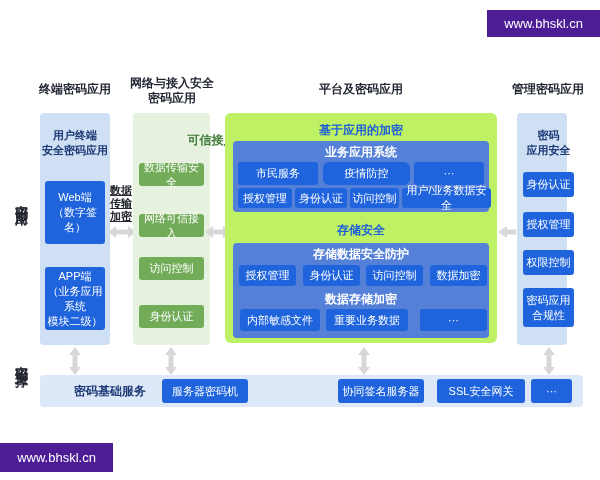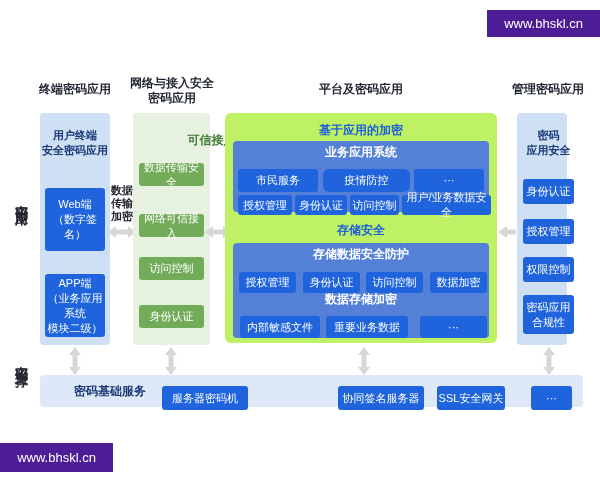--- a/index.html
+++ b/index.html
@@ -20,26 +20,26 @@
 
   .panel-lightblue{background:#cfe0f5;border-radius:4px;}
   .panel-platform{background:#bef264;border-radius:6px;}
   .panel-green{background:#e6f1df;border-radius:4px;}
   .panel-bar{background:#dde8f8;border-radius:4px;}
 
   .panel-title-navy{font-size:11px;font-weight:bold;color:#1d3a75;line-height:15px;}
   .panel-title-green{font-size:12px;font-weight:bold;color:#3d7a33;padding-left:40px;}
   .panel-title-blue{font-size:12px;font-weight:bold;color:#1e5ed8;}
 
-  .bluebox{background:#1f64dc;color:#ffffff;border-radius:3px;font-size:11px;line-height:15px;margin-top:7px;}
+  .bluebox{background:#1f64dc;color:#ffffff;border-radius:3px;font-size:11px;line-height:15px;}
   .greenbox{background:#72ac59;color:#ffffff;border-radius:3px;font-size:11px;}
   .midpanel{background:#5480d8;border-radius:4px;}
   .midpanel-title{color:#ffffff;font-size:12px;font-weight:bold;text-align:center;}
 
-  .link-label{font-size:11px;font-weight:bold;color:#23262e;line-height:13px;text-align:center;}
+  .link-label{font-size:11px;font-weight:bold;color:#23262e;line-height:13px;text-decoration:underline;}
   .bar-label{font-size:12px;font-weight:bold;color:#1d3a75;}
   svg{display:block;}
 </style>
 </head>
 <body>
 
 <div class="canvas">
 
   <div class="abs watermark center" style="left:487px;top:10px;width:113px;height:27px;">www.bhskl.cn</div>
   <div class="abs watermark center" style="left:0px;top:443px;width:113px;height:29px;">www.bhskl.cn</div>
@@ -163,17 +163,17 @@
   <div class="abs" style="left:542px;top:347px;">
     <svg width="14" height="28" viewBox="0 0 14 28">
       <polygon points="7,0 13,8 9.5,8 9.5,20 13,20 7,28 1,20 4.5,20 4.5,8 1,8" fill="#d7d7d7"></polygon>
     </svg>
   </div>
 
   <div class="abs panel-bar" style="left:40px;top:375px;width:543px;height:32px;">
     <div class="abs bar-label center" style="left:15px;top:0;width:110px;height:32px;">密码基础服务</div>
     <div class="abs bluebox center" style="left:122px;top:4px;width:86px;height:24px;">服务器密码机</div>
     <div class="abs bluebox center" style="left:298px;top:4px;width:86px;height:24px;">协同签名服务器</div>
-    <div class="abs bluebox center" style="left:397px;top:4px;width:68px;height:24px;">SSL安全网关</div>
+    <div class="abs bluebox center" style="left:397px;top:4px;width:88px;height:24px;">SSL安全网关</div>
     <div class="abs bluebox center" style="left:491px;top:4px;width:41px;height:24px;">···</div>
   </div>
 
 </div>
 
 </body></html>

